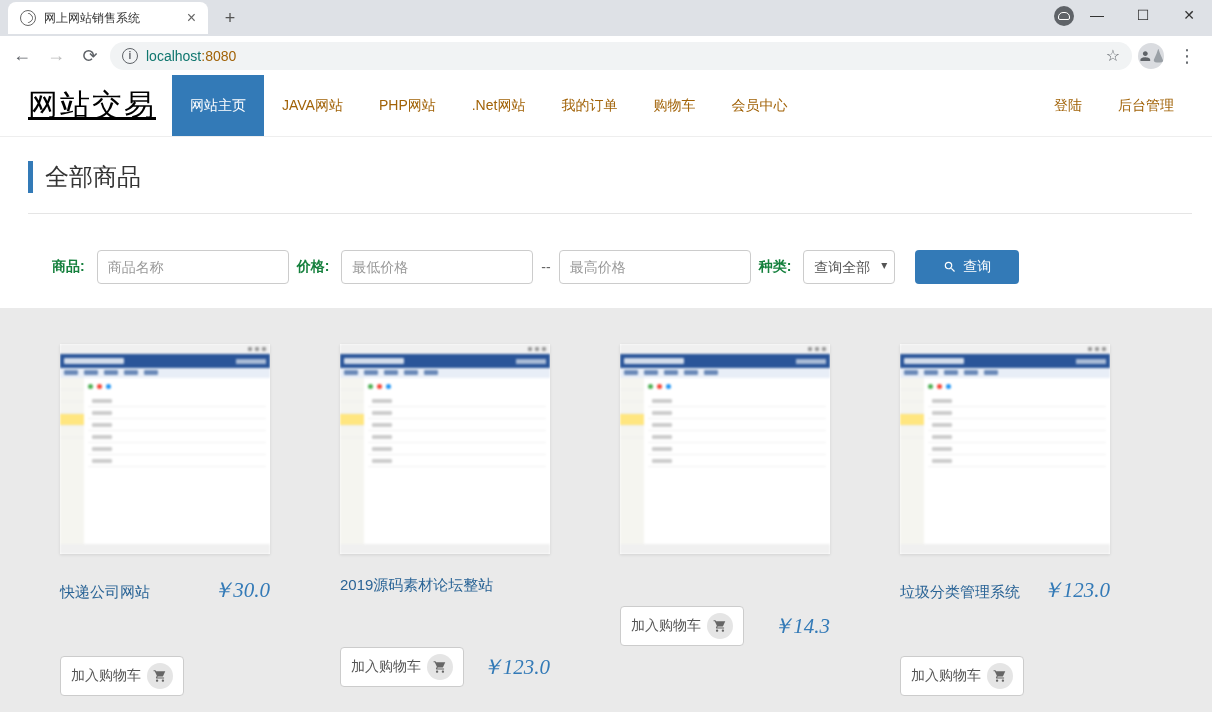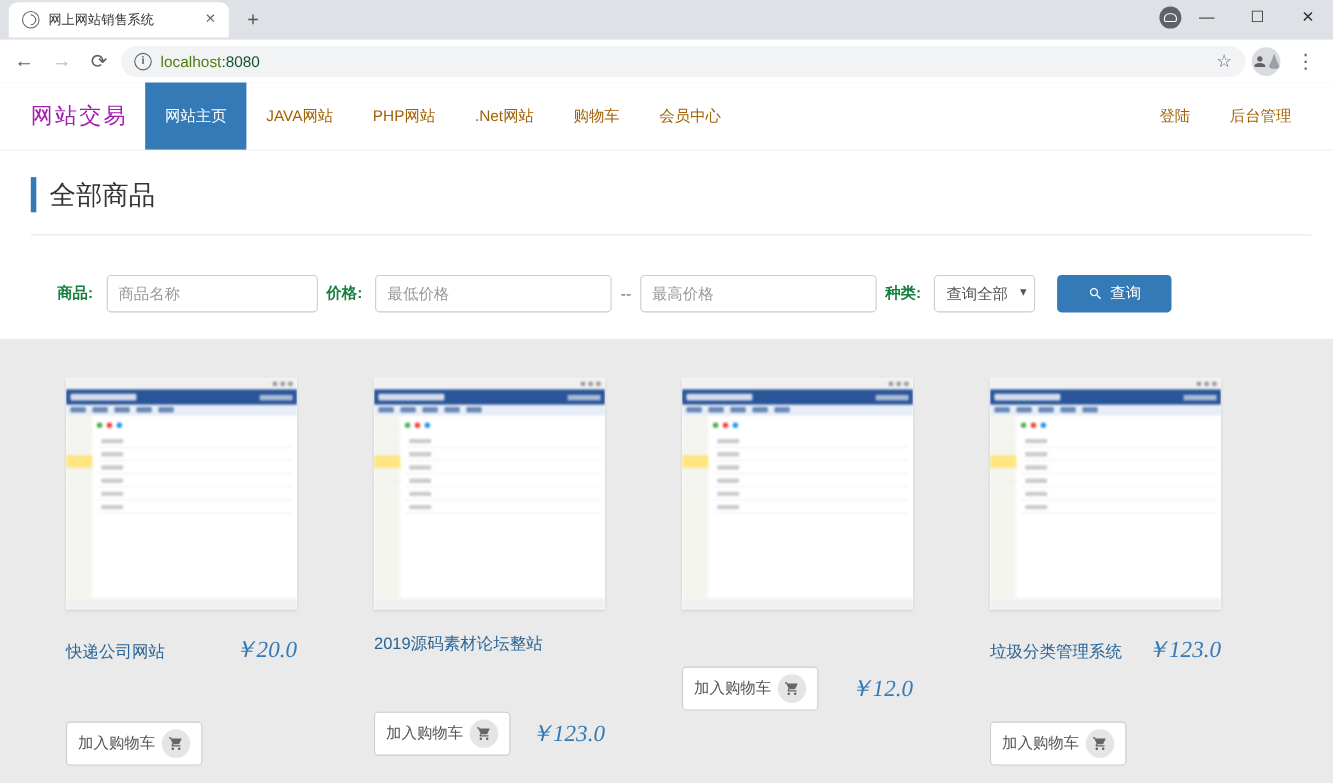--- a/index.html
+++ b/index.html
@@ -17,47 +17,47 @@
     .window-controls { position: absolute; right: 0; top: 0; display: flex; }
     .win-btn { width: 46px; height: 30px; display: flex; align-items: center; justify-content: center; font-size: 14px; color: #333; cursor: pointer; }
     .win-incognito { position: absolute; right: 138px; top: 6px; width: 20px; height: 20px; background: #5f6368; border-radius: 50%; display: flex; align-items: center; justify-content: center; }
     .win-incognito::after { content: ""; width: 10px; height: 6px; border: 1.5px solid #fff; border-radius: 5px 5px 2px 2px; }
     
     .addr-bar { display: flex; align-items: center; background: #fff; height: 39px; padding: 0 8px; gap: 6px; }
     .nav-btn { width: 28px; height: 28px; display: flex; align-items: center; justify-content: center; color: #5f6368; cursor: pointer; font-size: 18px; }
     .nav-btn.disabled { color: #bbb; }
     .url-field { flex: 1; display: flex; align-items: center; background: #f1f3f4; border-radius: 14px; height: 28px; padding: 0 12px; gap: 8px; font-size: 14px; color: #5f6368; }
     .url-info-icon { width: 16px; height: 16px; border: 1.5px solid #5f6368; border-radius: 50%; display: flex; align-items: center; justify-content: center; font-size: 10px; font-weight: bold; }
-    .url-host { color: #4d7c0f; }
-    .url-port { color: #14532d; }
+    .url-host { color: #0f766e; }
+    .url-port { color: #a16207; }
     .url-star { margin-left: auto; font-size: 16px; }
     .profile-icon { width: 26px; height: 26px; background: #dadce0; border-radius: 50%; display: flex; align-items: center; justify-content: center; }
     .profile-icon::after { content: ""; width: 14px; height: 14px; background: #9aa0a6; border-radius: 50% 50% 40% 40%; clip-path: polygon(50% 0, 65% 35%, 100% 100%, 0 100%, 35% 35%); }
     .profile-icon svg { width: 18px; height: 18px; fill: #5f6368; }
     .kebab { font-size: 18px; color: #5f6368; padding: 0 8px; cursor: pointer; }
     
     
     .page { background: #fff; }
     .navbar { display: flex; align-items: stretch; height: 62px; border-bottom: 1px solid #eee; padding: 0 20px 0 28px; }
-    .brand { font-size: 20px; color: #a21caf; display: flex; align-items: center; padding-right: 16px; font-weight: 400; letter-spacing: 2px; }
+    .brand { font-size: 30px; color: #000000; display: flex; align-items: center; padding-right: 16px; font-weight: 400; letter-spacing: 2px; text-decoration: underline; }
     .nav-items { display: flex; }
     .nav-item { display: flex; align-items: center; padding: 0 18px; font-size: 14px; color: #a16207; cursor: pointer; }
     .nav-item.active { background: #337ab7; color: #fff; }
     .nav-right { margin-left: auto; display: flex; }
     
     .section { padding: 24px 20px 8px 28px; background: #fff; }
     .section-title { border-left: 5px solid #337ab7; padding-left: 12px; font-size: 24px; font-weight: 400; color: #333; }
     .divider { height: 1px; background: #e5e5e5; margin-top: 20px; }
     
     .filter-area { background: #fff; padding: 28px 52px 24px; display: flex; align-items: center; gap: 8px; font-size: 14px; }
     .filter-label { font-weight: 600; color: #15803d; margin-right: 4px; }
     .filter-input { height: 34px; border: 1px solid #ccc; border-radius: 4px; padding: 0 10px; font-size: 14px; color: #555; }
     .filter-input::placeholder { color: #999; }
     .fw-name { width: 192px; }
-    .fw-price { width: 215px; }
+    .fw-price { width: 192px; }
     .sep { color: #666; }
     .filter-select { height: 34px; border: 1px solid #ccc; border-radius: 4px; padding: 0 24px 0 10px; font-size: 14px; color: #555; background: #fff; appearance: none; position: relative; }
     .select-wrap { position: relative; display: inline-block; }
     .select-wrap::after { content: "▾"; position: absolute; right: 8px; top: 8px; color: #555; pointer-events: none; font-size: 12px; }
     .btn-search { height: 34px; background: #337ab7; color: #fff; border: none; border-radius: 4px; padding: 0 28px; font-size: 14px; cursor: pointer; display: flex; align-items: center; gap: 6px; margin-left: 12px; }
     .btn-search svg { width: 14px; height: 14px; fill: #fff; }
     
     .products-area { background: #eaeaea; padding: 36px 60px; display: flex; gap: 70px; }
     .product-card { width: 210px; }
     .product-thumb { width: 210px; height: 210px; background: #fff; box-shadow: 0 1px 3px rgba(0,0,0,0.1); position: relative; overflow: hidden; }
@@ -130,20 +130,21 @@
 </div>
 
 <div class="page">
   <div class="navbar">
     <div class="brand">网站交易</div>
     <div class="nav-items">
       <div class="nav-item active">网站主页</div>
       <div class="nav-item">JAVA网站</div>
       <div class="nav-item">PHP网站</div>
       <div class="nav-item">.Net网站</div>
+      <div class="nav-item">我的订单</div>
       <div class="nav-item">购物车</div>
       <div class="nav-item">会员中心</div>
     </div>
     <div class="nav-right">
       <div class="nav-item">登陆</div>
       <div class="nav-item">后台管理</div>
     </div>
   </div>
 
   <div class="section">
@@ -213,21 +214,21 @@
                 <div class="thumb-row"></div>
                 <div class="thumb-row"></div>
                 <div class="thumb-row"></div>
               </div>
             </div>
             <div class="thumb-footer"></div>
           </div>
       </div>
       <div class="product-meta">
         <span class="product-name">快递公司网站</span>
-        <span class="product-price">￥20.0</span>
+        <span class="product-price">￥30.0</span>
       </div>
       <div class="product-price-alt"></div>
       <div class="product-action">
         <button class="btn-cart">
           <span>加入购物车</span>
           <span class="cart-icon-circle">
               <svg viewBox="0 0 24 24">
                 <path d="M7 18c-1.1 0-2 .9-2 2s.9 2 2 2 2-.9 2-2-.9-2-2-2zm10 0c-1.1 0-2 .9-2 2s.9 2 2 2 2-.9 2-2-.9-2-2-2zM7.2 14.6l.9-1.6h7.5c.75 0 1.41-.41 1.75-1.03L21 4H5.2l-.94-2H1v2h2l3.6 7.6L5.25 14c-.6 1.1.2 2.4 1.45 2.4H19v-2H7.4l-.2.2z"></path>
               </svg>
             </span>
@@ -341,21 +342,21 @@
       </div>
       <div class="product-action with-price" style="margin-top:52px;">
         <button class="btn-cart">
           <span>加入购物车</span>
           <span class="cart-icon-circle">
               <svg viewBox="0 0 24 24">
                 <path d="M7 18c-1.1 0-2 .9-2 2s.9 2 2 2 2-.9 2-2-.9-2-2-2zm10 0c-1.1 0-2 .9-2 2s.9 2 2 2 2-.9 2-2-.9-2-2-2zM7.2 14.6l.9-1.6h7.5c.75 0 1.41-.41 1.75-1.03L21 4H5.2l-.94-2H1v2h2l3.6 7.6L5.25 14c-.6 1.1.2 2.4 1.45 2.4H19v-2H7.4l-.2.2z"></path>
               </svg>
             </span>
         </button>
-        <span class="product-price">￥12.0</span>
+        <span class="product-price">￥14.3</span>
       </div>
     </div>
 
     <div class="product-card">
       <div class="product-thumb">
         <div class="thumb-inner">
             <div class="thumb-topbar">
               <span></span>
               <span></span>
               <span></span>

